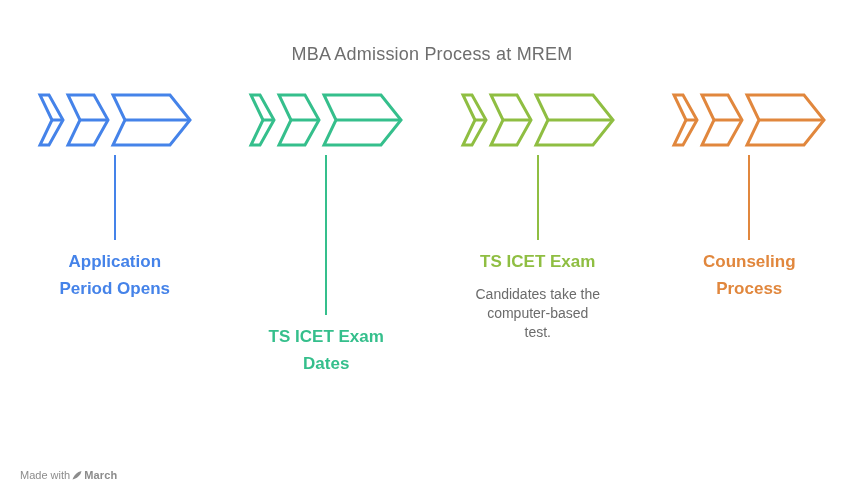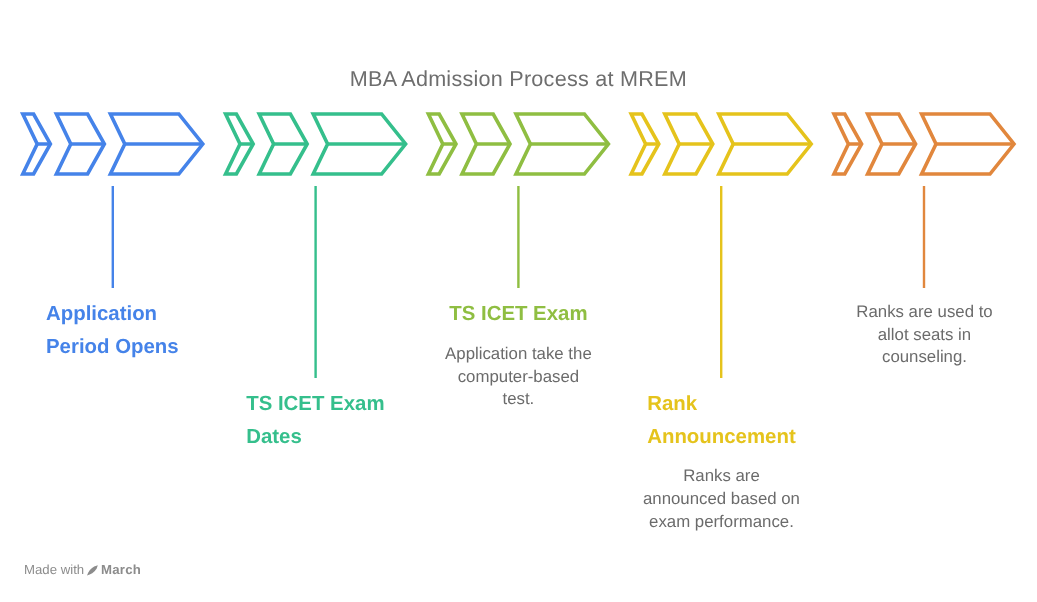--- a/index.html
+++ b/index.html
@@ -1,34 +1,34 @@
 <!DOCTYPE html>
 <html><head>
 <meta charset="utf-8">
 <style>
   html,body{margin:0;padding:0;background:#fff;}
   .canvas{
     position:relative;width:864px;height:502px;background:#ffffff;overflow:hidden;
     font-family:"Liberation Sans", sans-serif;
   }
   .main-title{
-    position:absolute;top:44px;left:0;right:0;margin:12px;text-align:center;
+    position:absolute;top:44px;left:0;right:0;margin:0;text-align:center;
     font-size:18px;font-weight:500;color:#6E6E6E;letter-spacing:.2px;
   }
   .steps-row{
     position:absolute;top:92px;left:9px;right:9px;display:flex;
   }
   .col{flex:1 1 0;display:flex;flex-direction:column;align-items:center;}
   .arrows{display:block;flex:0 0 auto;}
   .connector{width:2px;margin-top:7px;flex:0 0 auto;}
   .connector.short{height:85px;}
   .connector.long{height:160px;}
   .step-title{
     margin:8px 0 0;font-size:17px;font-weight:700;line-height:27px;
-    white-space:pre-line;max-width:160px;
+    text-align:center;white-space:pre-line;max-width:160px;
   }
   .step-desc{
     margin:10px 0 0;font-size:14px;font-weight:400;line-height:19px;color:#6B6B6B;
     text-align:center;white-space:pre-line;max-width:164px;
   }
   .watermark{
     position:absolute;left:20px;top:469px;display:flex;align-items:flex-start;gap:1px;
     font-size:11px;color:#8C8C8C;
   }
   .watermark .brand{font-weight:600;letter-spacing:.2px;}
@@ -81,59 +81,40 @@
           <polygon points="3,3 12,3 26,28 12,53 3,53 15,28"></polygon>
           <line x1="15" y1="28" x2="26" y2="28"></line>
           <polygon points="31,3 57,3 71,28 57,53 31,53 43,28"></polygon>
           <line x1="43" y1="28" x2="71" y2="28"></line>
           <polygon points="76,3 133,3 153,28 133,53 76,53 88,28"></polygon>
           <line x1="88" y1="28" x2="153" y2="28"></line>
         </g>
       </svg>
       <div class="connector short" style="background: rgb(143, 190, 66);"></div>
       <h3 class="step-title" style="color: rgb(143, 190, 66);">TS ICET Exam</h3>
-      <p class="step-desc">Application take the
+      <p class="step-desc">Candidates take the
 computer-based
 test.</p>
     </div>
 
-    <div class="col">
-      <svg class="arrows" width="156" height="56" viewBox="0 0 156 56">
-        <g fill="none" stroke-width="3" stroke-linejoin="miter" style="stroke: rgb(229, 195, 28);">
-          <polygon points="3,3 12,3 26,28 12,53 3,53 15,28"></polygon>
-          <line x1="15" y1="28" x2="26" y2="28"></line>
-          <polygon points="31,3 57,3 71,28 57,53 31,53 43,28"></polygon>
-          <line x1="43" y1="28" x2="71" y2="28"></line>
-          <polygon points="76,3 133,3 153,28 133,53 76,53 88,28"></polygon>
-          <line x1="88" y1="28" x2="153" y2="28"></line>
-        </g>
-      </svg>
-      <div class="connector long" style="background: rgb(229, 195, 28);"></div>
-      <h3 class="step-title" style="color: rgb(229, 195, 28);">Rank
-Announcement</h3>
-      <p class="step-desc">Ranks are
-announced based on
-exam performance.</p>
-    </div>
 
     <div class="col">
       <svg class="arrows" width="156" height="56" viewBox="0 0 156 56">
         <g fill="none" stroke-width="3" stroke-linejoin="miter" style="stroke: rgb(225, 135, 61);">
           <polygon points="3,3 12,3 26,28 12,53 3,53 15,28"></polygon>
           <line x1="15" y1="28" x2="26" y2="28"></line>
           <polygon points="31,3 57,3 71,28 57,53 31,53 43,28"></polygon>
           <line x1="43" y1="28" x2="71" y2="28"></line>
           <polygon points="76,3 133,3 153,28 133,53 76,53 88,28"></polygon>
           <line x1="88" y1="28" x2="153" y2="28"></line>
         </g>
       </svg>
       <div class="connector short" style="background: rgb(225, 135, 61);"></div>
-      <p class="step-desc">Ranks are used to
-allot seats in
-counseling.</p>
+      <h3 class="step-title" style="color: rgb(225, 135, 61);">Counseling
+Process</h3>
     </div>
 
   </div>
 
   <div class="watermark">
     <span>Made with</span>
     <svg class="pen" width="12" height="12" viewBox="0 0 24 24">
       <path d="M3 21c6-1 12-5 16-11l2-6-6 2C9 9 5 15 3 21z" fill="#8C8C8C"></path>
     </svg>
     <span class="brand">March</span>

